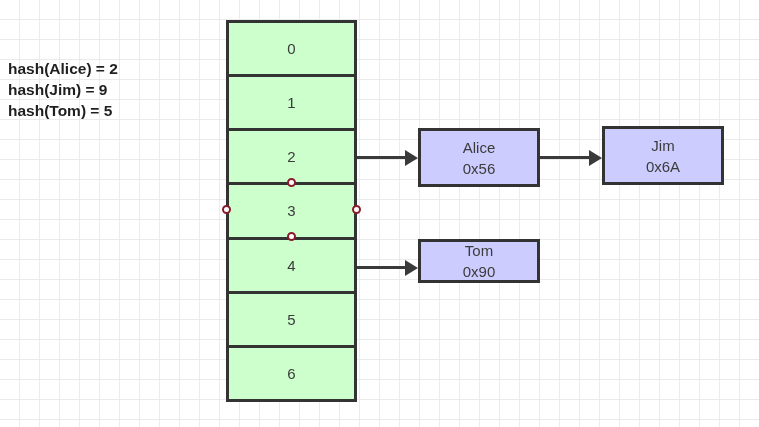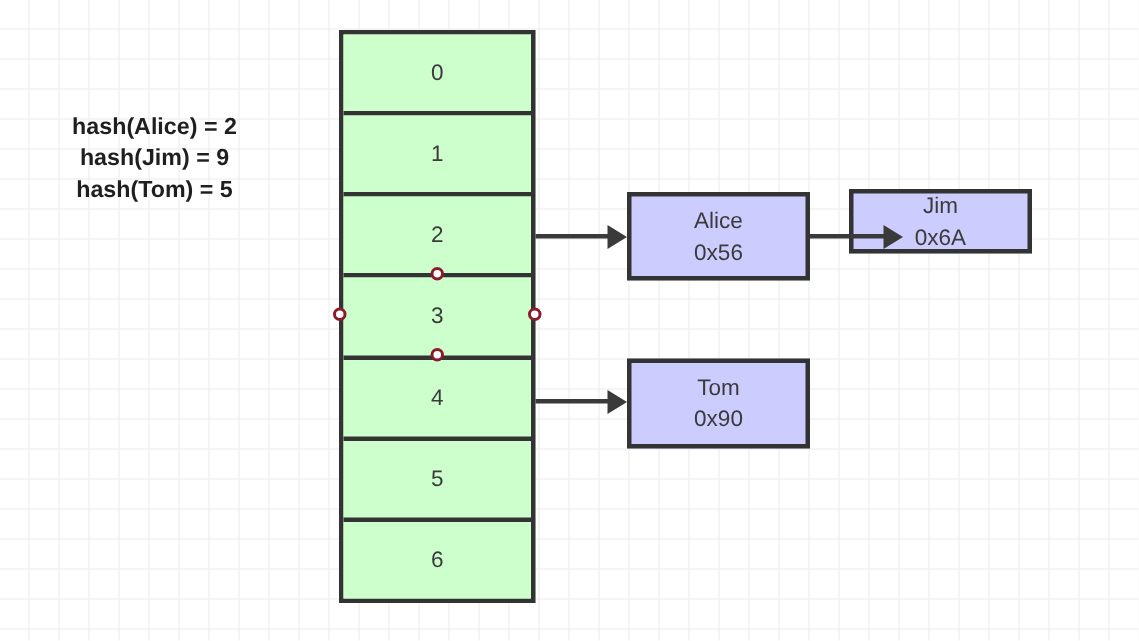--- a/index.html
+++ b/index.html
@@ -20,28 +20,27 @@
     background-position: -1px -1px;
     font-family: "Liberation Sans", sans-serif;
   }
 
   
   .hash-legend {
     position: absolute;
     left: 8px;
     top: 58px;
     width: 190px;
-    text-align: center;
+    text-align: left;
     font-family: "Liberation Sans", sans-serif;
     font-size: 15.5px;
     font-weight: bold;
     color: #1f1f1f;
     line-height: 21px;
     letter-spacing: 0px;
-    margin-top: 16px;
   }
   .hash-legend div { white-space: nowrap; }
 
   
   .array-table {
     position: absolute;
     left: 226px;
     top: 20px;
     width: 131px;
     height: 382px;
@@ -149,23 +148,23 @@
   <div class="connector">
     <div class="conn-line" style="left:357px; top:266px; width:50px;"></div>
     <div class="conn-head" style="left:405px; top:259.5px;"></div>
   </div>
 
   <div class="node-box" style="left:418px; top:128px; width:122px; height:59px;">
     <div class="line">Alice</div>
     <div class="line">0x56</div>
   </div>
 
-  <div class="node-box" style="left:566px; top:126px; width:122px; height:43px;">
+  <div class="node-box" style="left:602px; top:126px; width:122px; height:59px;">
     <div class="line">Jim</div>
     <div class="line">0x6A</div>
   </div>
 
-  <div class="node-box" style="left:418px; top:239px; width:122px; height:60px;">
+  <div class="node-box" style="left:418px; top:239px; width:122px; height:44px;">
     <div class="line">Tom</div>
     <div class="line">0x90</div>
   </div>
 
 </div>
 
 </body></html>

